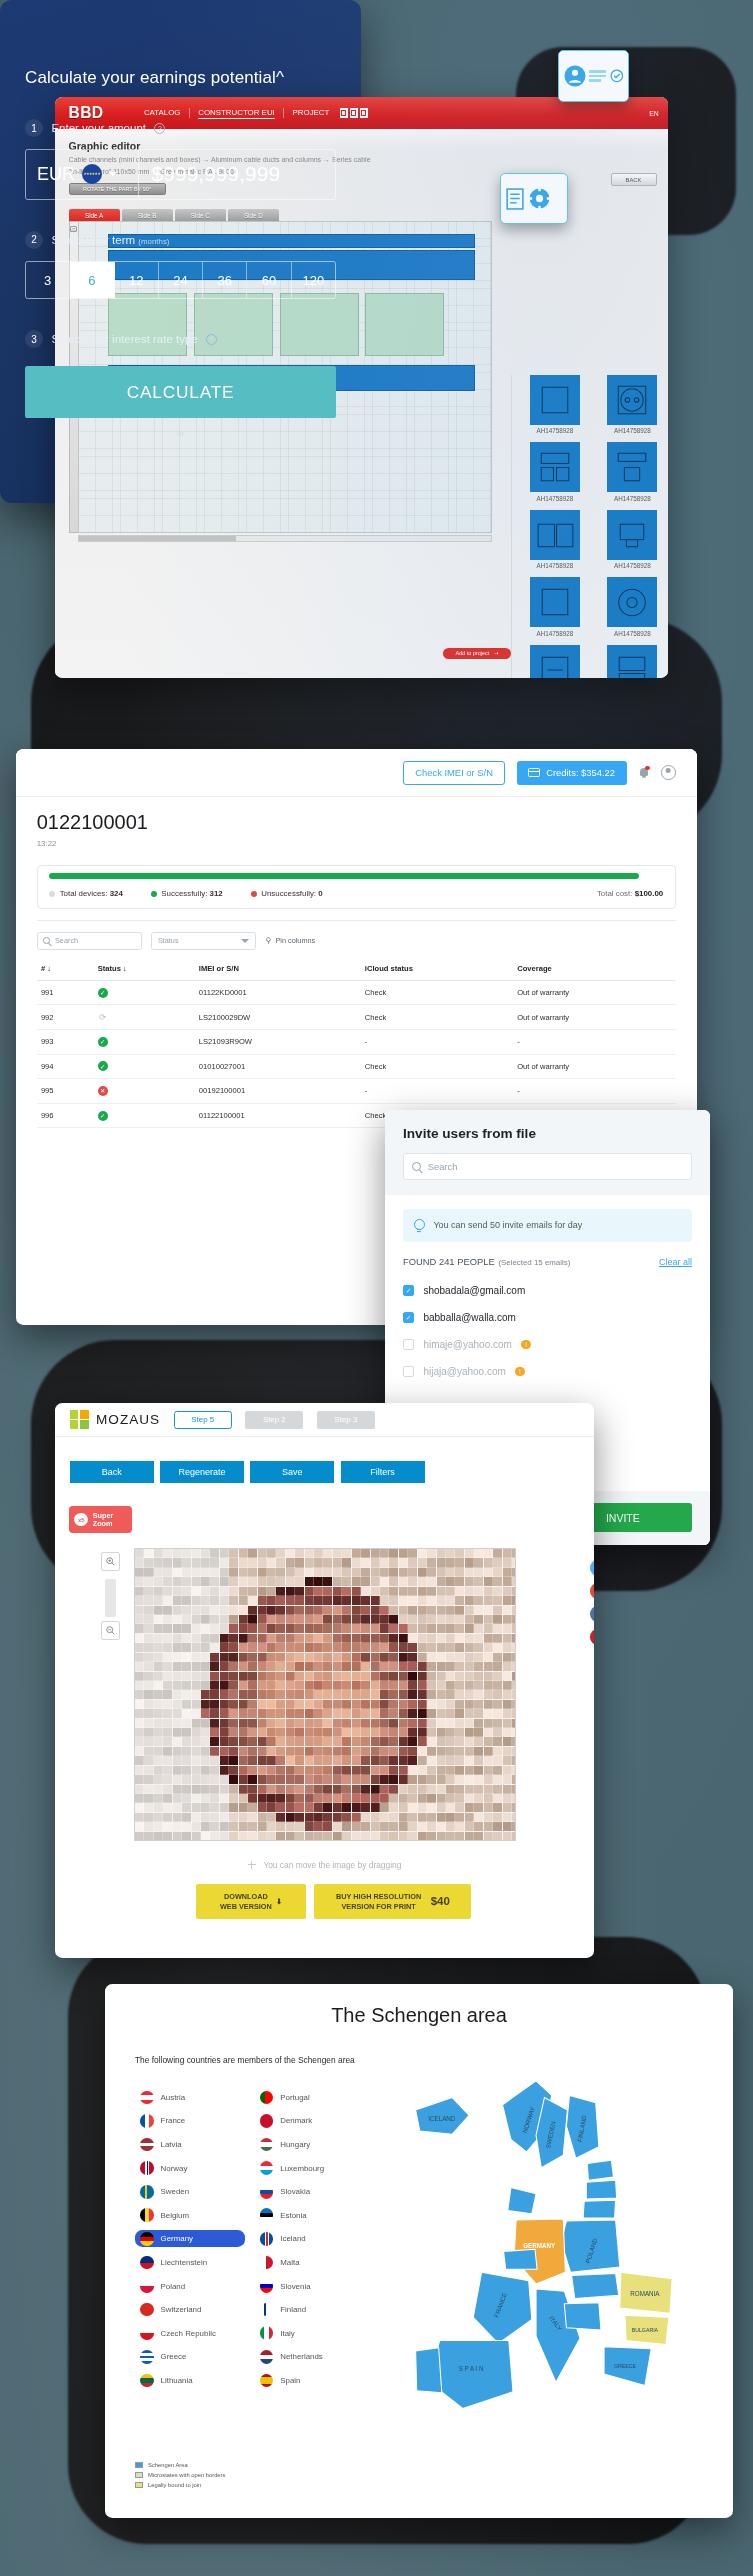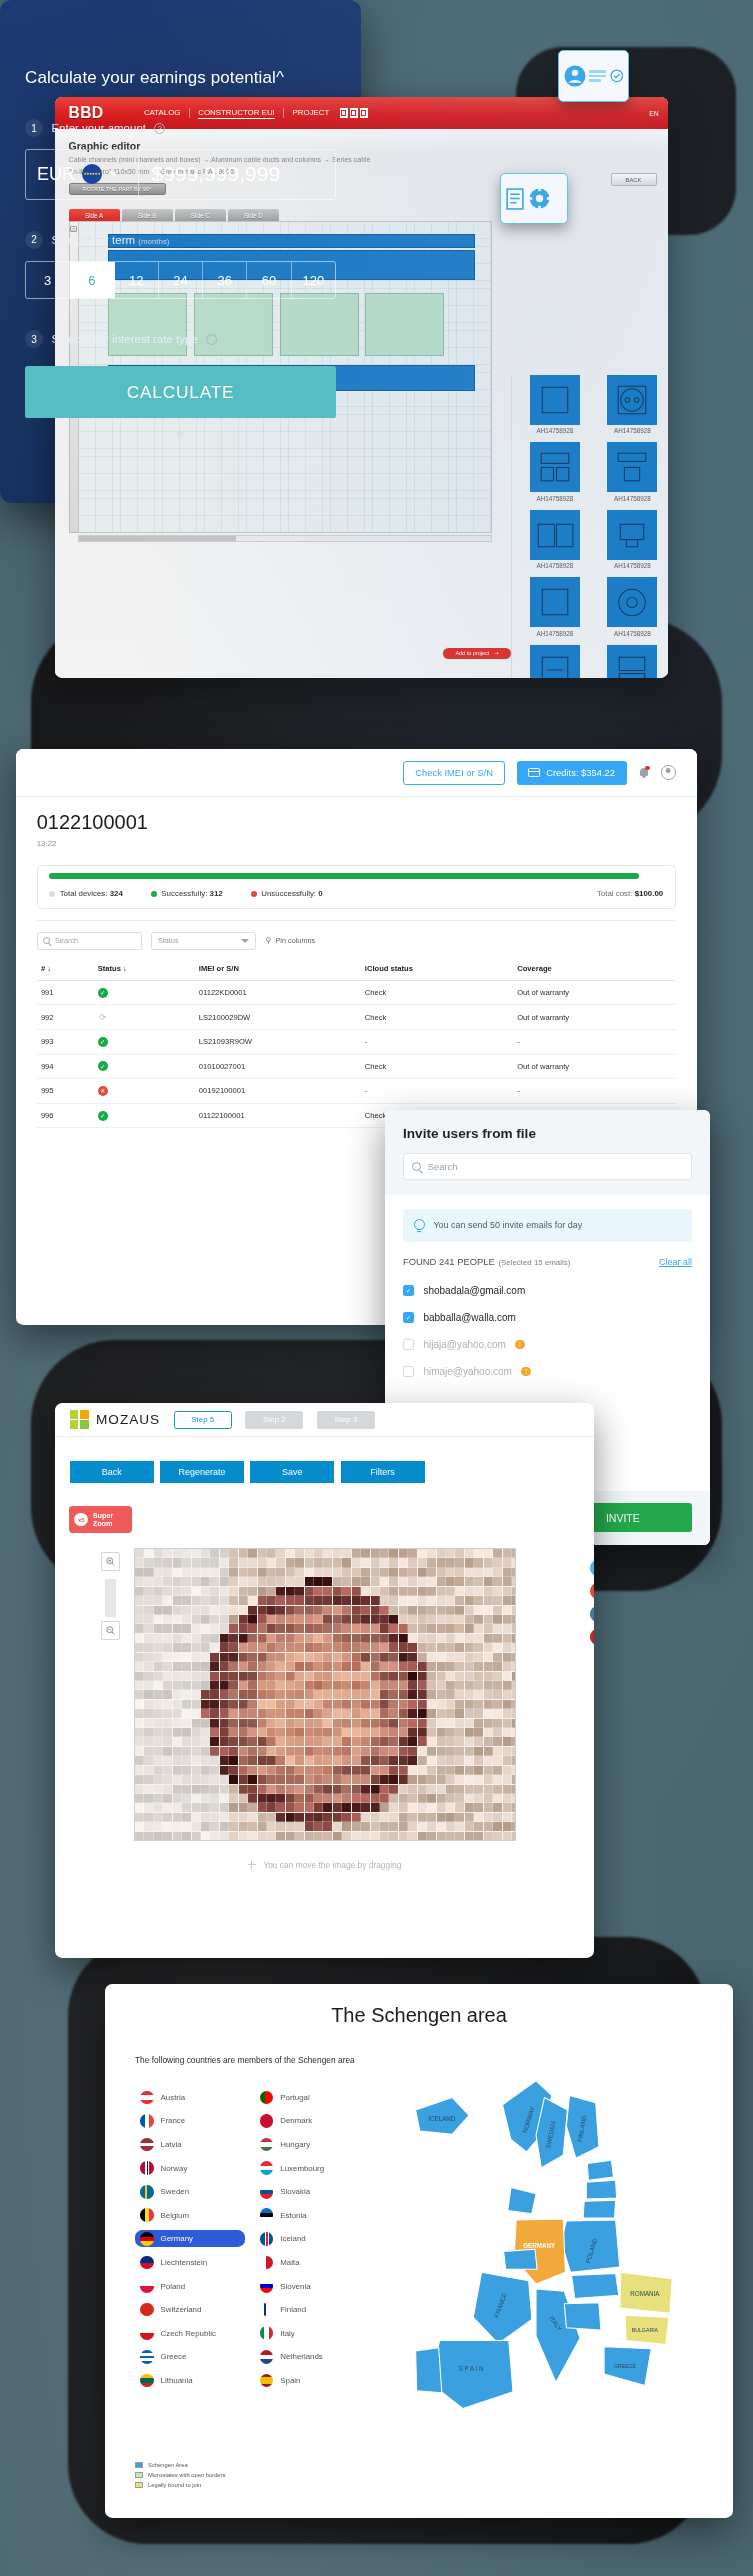--- a/index.html
+++ b/index.html
@@ -610,26 +610,26 @@
           <div class="mailrow">
             <span class="cbx on">✓</span>
             <span>shobadala@gmail.com</span>
           </div>
           <div class="mailrow">
             <span class="cbx on">✓</span>
             <span>babballa@walla.com</span>
           </div>
           <div class="mailrow dim">
             <span class="cbx"></span>
-            <span>hijaja@yahoo.com</span>
+            <span>himaje@yahoo.com</span>
             <span class="warn">!</span>
           </div>
           <div class="mailrow dim">
             <span class="cbx"></span>
-            <span>himaje@yahoo.com</span>
+            <span>hijaja@yahoo.com</span>
             <span class="warn">!</span>
           </div>
         </div>
     </div>
     <div class="inv-foot">
       <div class="btn-out">CANCEL</div>
       <div class="btn-green">INVITE</div>
     </div>
   </div>
 
@@ -1989,20 +1989,30 @@
         <div class="mos-cell" style="left:358px;top:292px;width:9.4px;height:9.4px;background:rgb(184,159,140);outline:0.5px solid rgba(255,255,255,.25);"></div>
         <div class="mos-cell" style="left:368px;top:292px;width:9.4px;height:9.4px;background:rgb(209,188,172);outline:0.5px solid rgba(255,255,255,.25);"></div>
         <div class="mos-cell" style="left:377px;top:292px;width:9.4px;height:9.4px;background:rgb(201,180,163);outline:0.5px solid rgba(255,255,255,.25);"></div>
       </div>
 
     <div class="drag-note">
       <span class="mvico"></span>
       <span>You can move the image by dragging</span>
     </div>
 
+    <div class="dlrow">
+      <div class="dl-y">
+        <span id="dlweb">DOWNLOAD<br>WEB VERSION</span>
+        <span>⬇</span>
+      </div>
+      <div class="dl-y" style="width:157px">
+        <span id="buyprint">BUY HIGH RESOLUTION<br>VERSION FOR PRINT</span>
+        <span class="dl-price">$40</span>
+      </div>
+    </div>
 
     <div class="social">
       <div class="soc" style="background:#55acee">t</div>
       <div class="soc" style="background:#dd4b39">g</div>
       <div class="soc" style="background:#4c75a3">vk</div>
       <div class="soc" style="background:#cb2027">p</div>
     </div>
   </div>
 
   <div class="panel" id="schengen">

